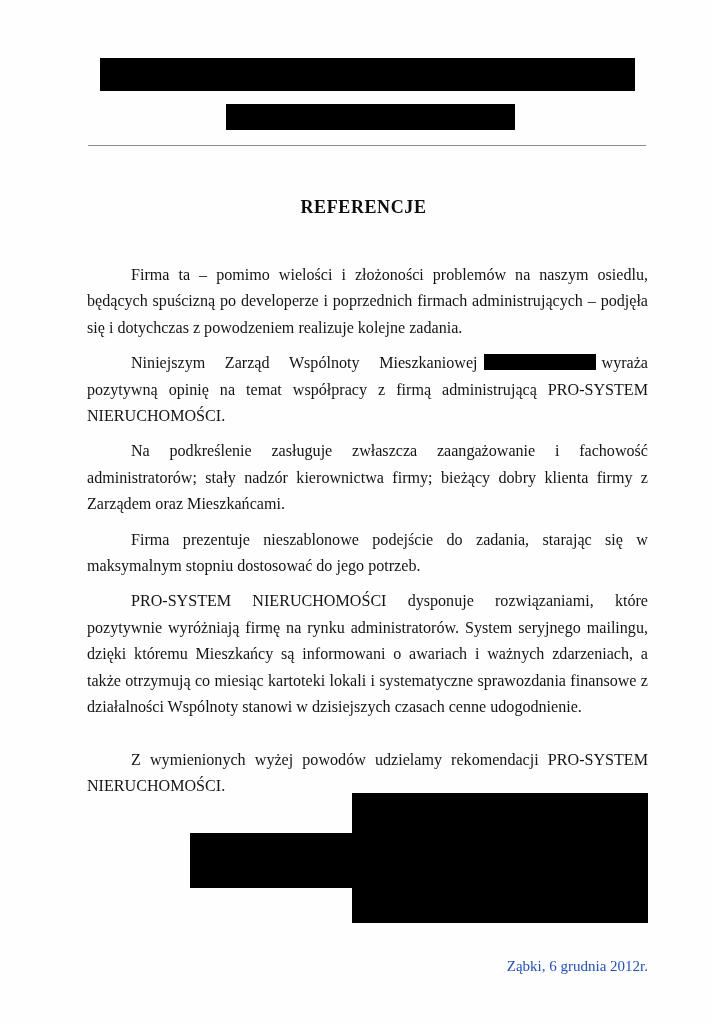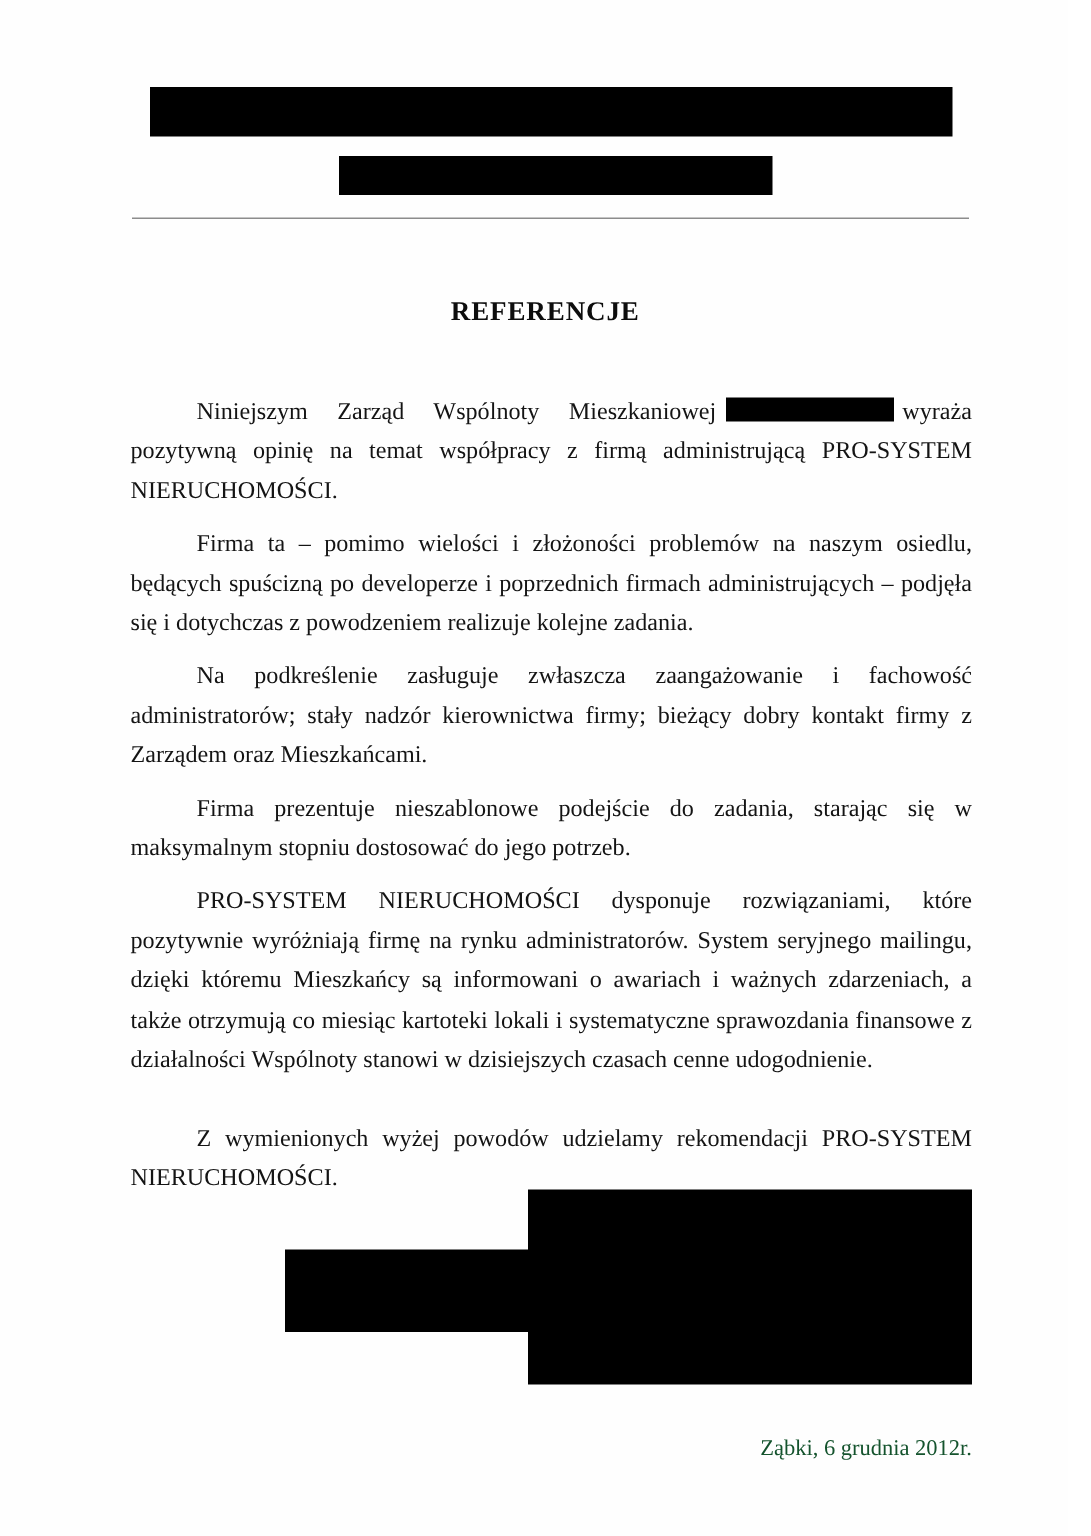--- a/index.html
+++ b/index.html
@@ -80,42 +80,42 @@
   #sig-bar-left  { left: 190px; top: 833px; width: 280px; height: 55px; }
 
   
   .date-line {
     position: absolute;
     left: 0;
     top: 958px;
     width: 648px;
     text-align: right;
     font-size: 15px;
-    color: #14532d;
+    color: #1d4ed8;
   }
 </style>
 </head>
 <body>
 
 <div class="page">
 
   <div class="redaction" id="header-bar-1"></div>
   <div class="redaction" id="header-bar-2"></div>
 
   <div class="header-rule"></div>
 
   <div class="doc-title">REFERENCJE</div>
 
   <div class="body-text">
 
+    <p>Firma ta – pomimo wielości i złożoności problemów na naszym osiedlu, będących spuścizną po developerze i poprzednich firmach administrujących – podjęła się i dotychczas z powodzeniem realizuje kolejne zadania.</p>
+
     <p><span>Niniejszym Zarząd Wspólnoty Mieszkaniowej</span><span class="inline-redaction"></span><span>wyraża pozytywną opinię na temat współpracy z firmą administrującą PRO-SYSTEM NIERUCHOMOŚCI.</span></p>
 
-    <p>Firma ta – pomimo wielości i złożoności problemów na naszym osiedlu, będących spuścizną po developerze i poprzednich firmach administrujących – podjęła się i dotychczas z powodzeniem realizuje kolejne zadania.</p>
-
-    <p>Na podkreślenie zasługuje zwłaszcza zaangażowanie i fachowość administratorów; stały nadzór kierownictwa firmy; bieżący dobry kontakt firmy z Zarządem oraz Mieszkańcami.</p>
+    <p>Na podkreślenie zasługuje zwłaszcza zaangażowanie i fachowość administratorów; stały nadzór kierownictwa firmy; bieżący dobry klienta firmy z Zarządem oraz Mieszkańcami.</p>
 
     <p>Firma prezentuje nieszablonowe podejście do zadania, starając się w maksymalnym stopniu dostosować do jego potrzeb.</p>
 
     <p>PRO-SYSTEM NIERUCHOMOŚCI dysponuje rozwiązaniami, które pozytywnie wyróżniają firmę na rynku administratorów. System seryjnego mailingu, dzięki któremu Mieszkańcy są informowani o awariach i ważnych zdarzeniach, a także otrzymują co miesiąc kartoteki lokali i systematyczne sprawozdania finansowe z działalności Wspólnoty stanowi w dzisiejszych czasach cenne udogodnienie.</p>
 
 
     <p class="gap-before">Z wymienionych wyżej powodów udzielamy rekomendacji PRO-SYSTEM NIERUCHOMOŚCI.</p>
 
   </div>
 

